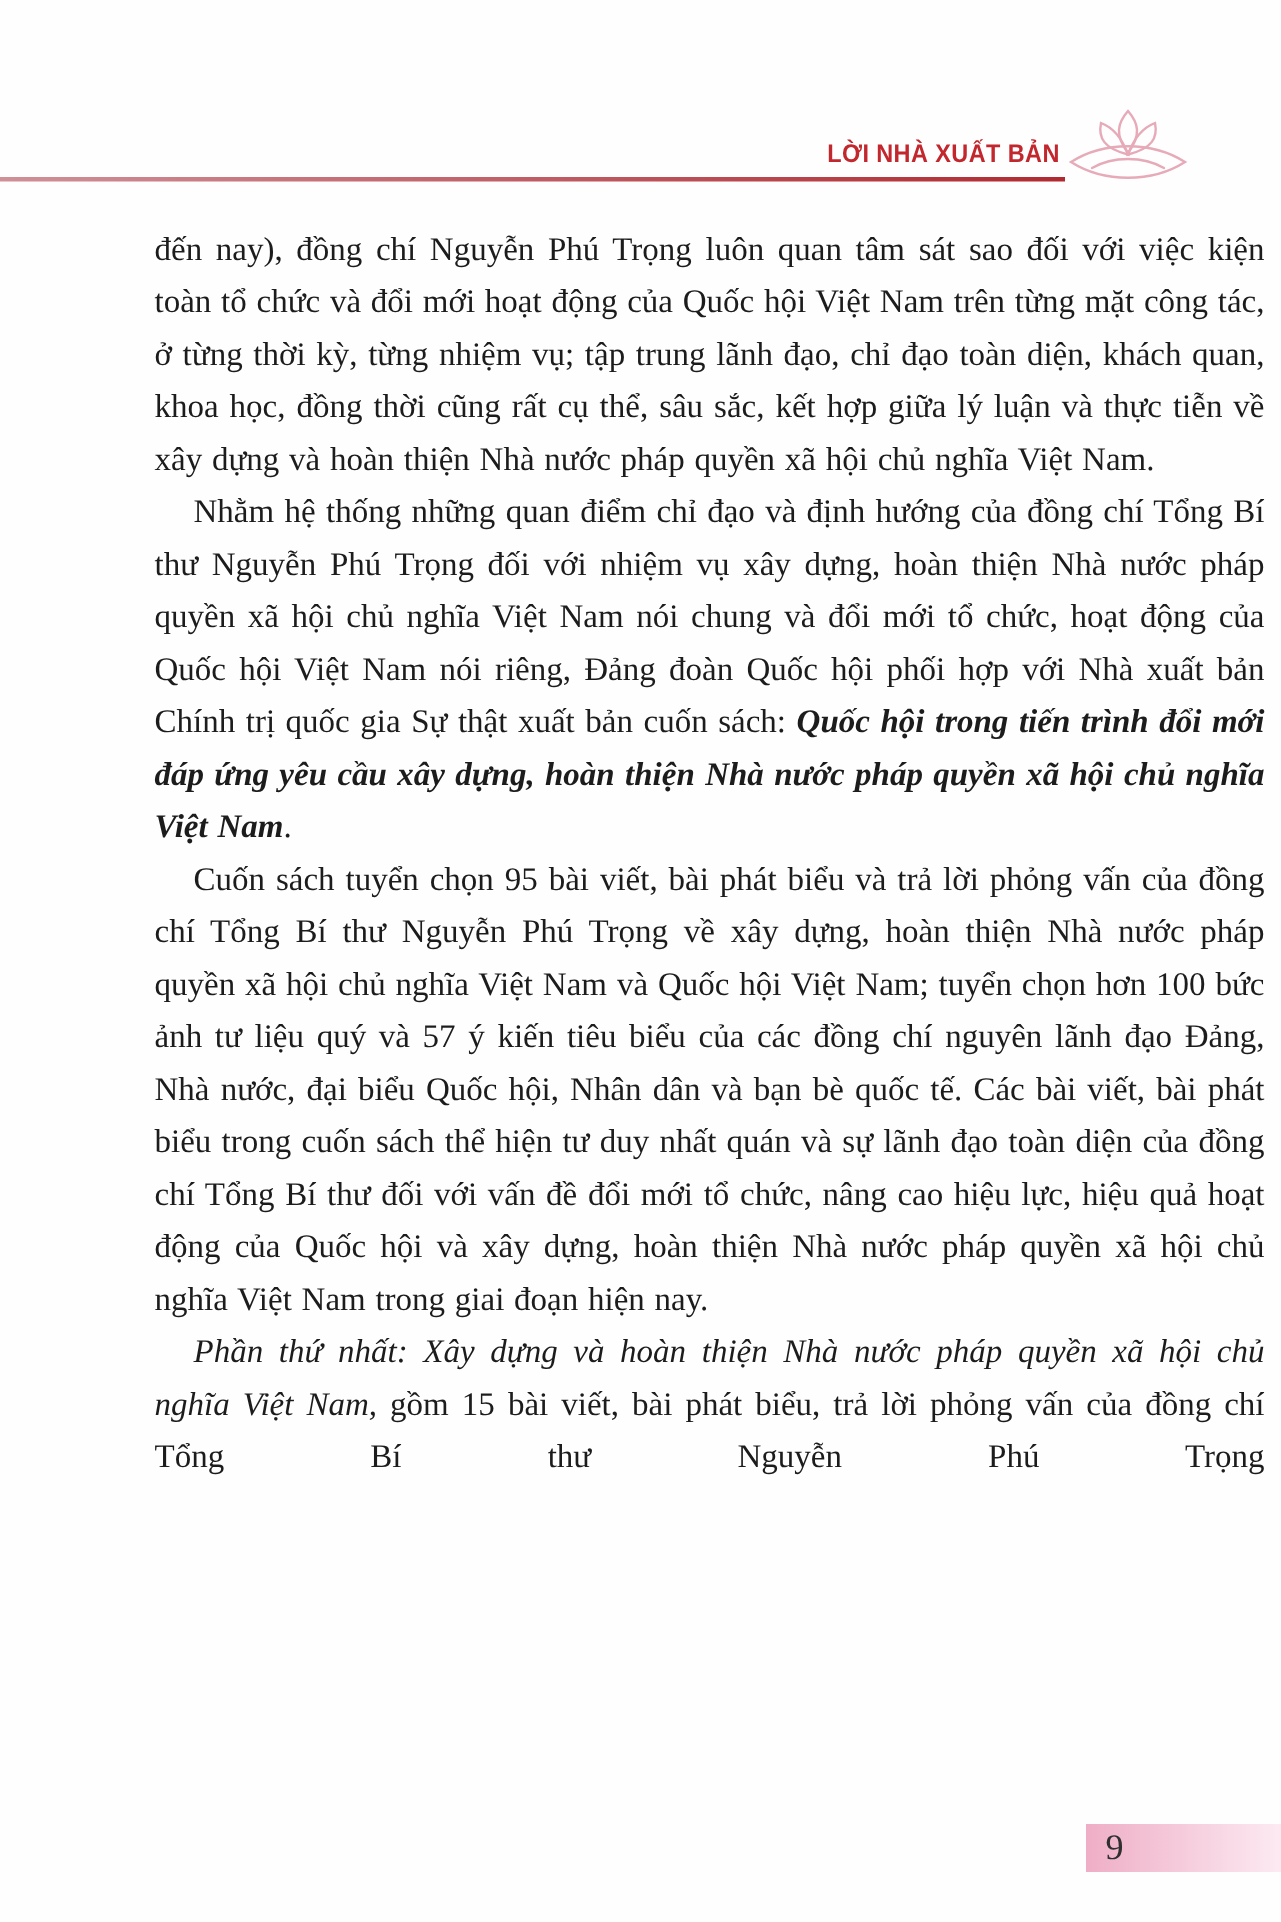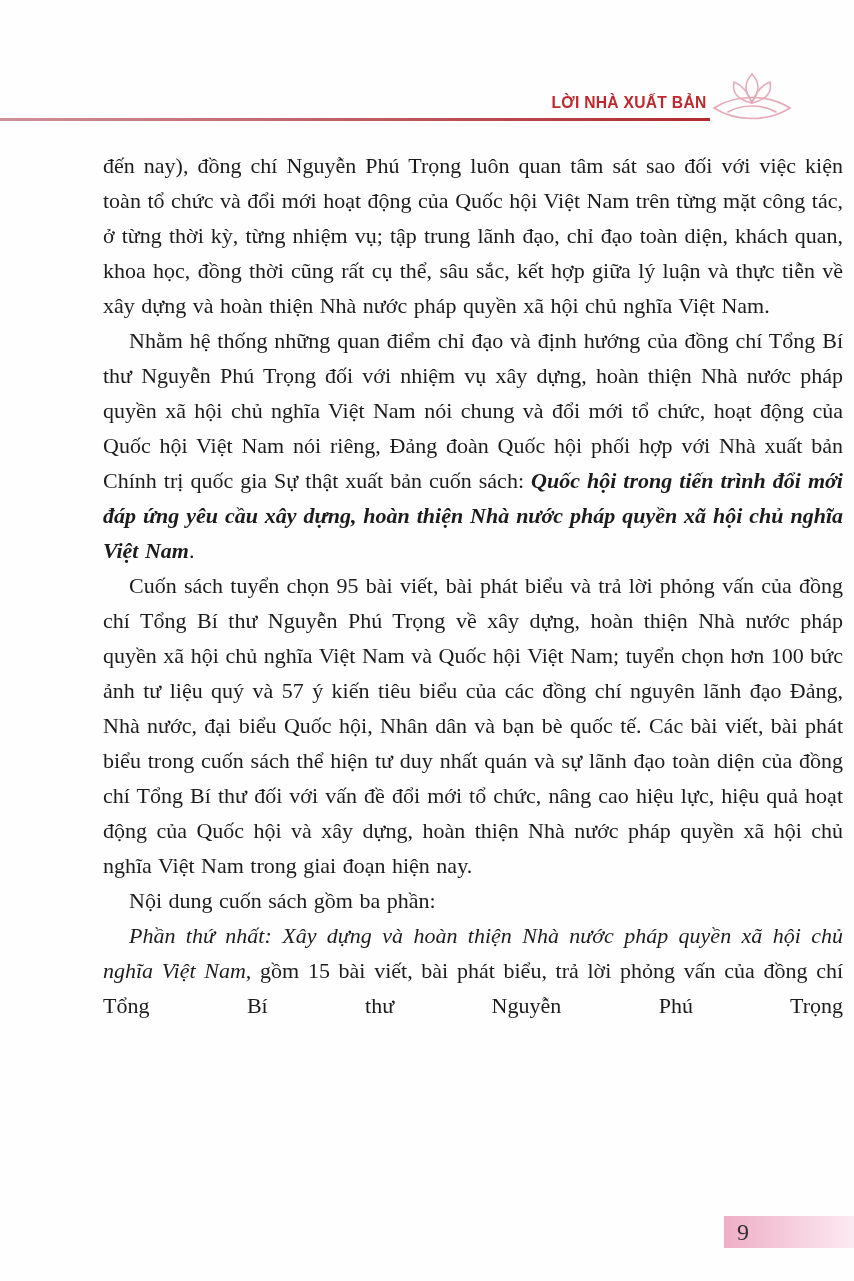--- a/index.html
+++ b/index.html
@@ -102,23 +102,20 @@
   </p>
 
   <p class="indent">
     <span>Nhằm hệ thống những quan điểm chỉ đạo và định hướng của đồng chí Tổng Bí thư Nguyễn Phú Trọng đối với nhiệm vụ xây dựng, hoàn thiện Nhà nước pháp quyền xã hội chủ nghĩa Việt Nam nói chung và đổi mới tổ chức, hoạt động của Quốc hội Việt Nam nói riêng, Đảng đoàn Quốc hội phối hợp với Nhà xuất bản Chính trị quốc gia Sự thật xuất bản cuốn sách: </span><span class="seg-bold-italic">Quốc hội trong tiến trình đổi mới đáp ứng yêu cầu xây dựng, hoàn thiện Nhà nước pháp quyền xã hội chủ nghĩa Việt Nam</span><span>.</span>
   </p>
 
   <p class="indent">
     <span>Cuốn sách tuyển chọn 95 bài viết, bài phát biểu và trả lời phỏng vấn của đồng chí Tổng Bí thư Nguyễn Phú Trọng về xây dựng, hoàn thiện Nhà nước pháp quyền xã hội chủ nghĩa Việt Nam và Quốc hội Việt Nam; tuyển chọn hơn 100 bức ảnh tư liệu quý và 57 ý kiến tiêu biểu của các đồng chí nguyên lãnh đạo Đảng, Nhà nước, đại biểu Quốc hội, Nhân dân và bạn bè quốc tế. Các bài viết, bài phát biểu trong cuốn sách thể hiện tư duy nhất quán và sự lãnh đạo toàn diện của đồng chí Tổng Bí thư đối với vấn đề đổi mới tổ chức, nâng cao hiệu lực, hiệu quả hoạt động của Quốc hội và xây dựng, hoàn thiện Nhà nước pháp quyền xã hội chủ nghĩa Việt Nam trong giai đoạn hiện nay.</span>
   </p>
 
-  <p class="indent">
-    <span>Nội dung cuốn sách gồm ba phần:</span>
-  </p>
 
   <p class="indent continues">
     <span class="seg-italic">Phần thứ nhất: Xây dựng và hoàn thiện Nhà nước pháp quyền xã hội chủ nghĩa Việt Nam,</span><span> gồm 15 bài viết, bài phát biểu, trả lời phỏng vấn của đồng chí Tổng Bí thư Nguyễn Phú Trọng</span>
   </p>
 
 </div>
 
 <div class="page-number-box">
   <span class="page-number">9</span>
 </div>

